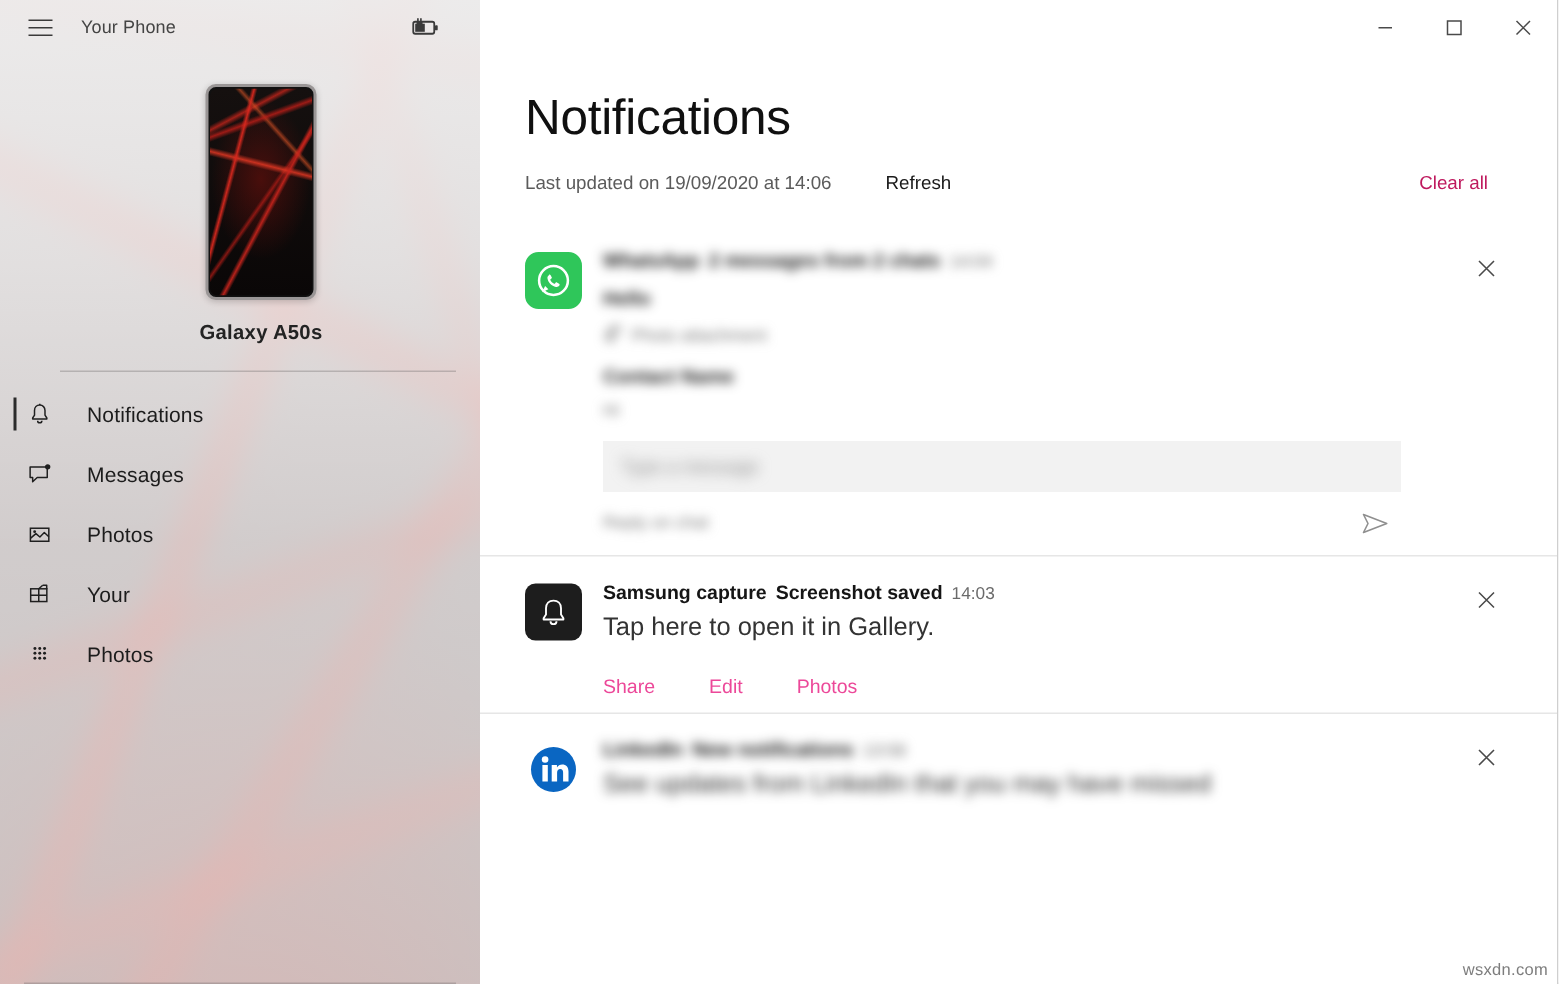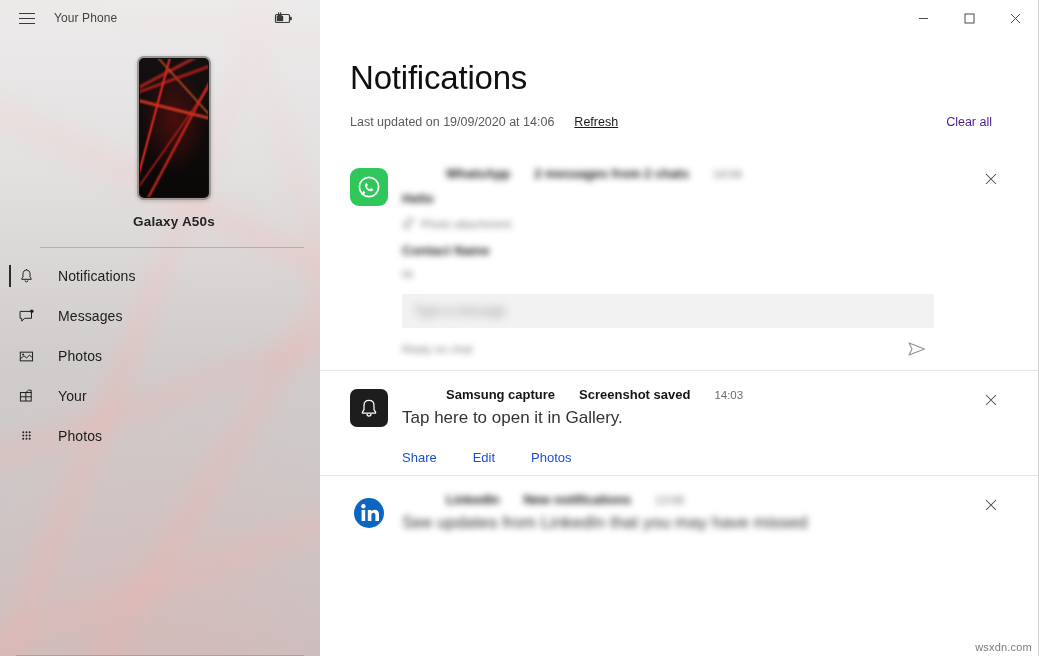--- a/index.html
+++ b/index.html
@@ -238,30 +238,29 @@
     margin-top: 14px;
     display: flex;
     align-items: center;
     height: 20px;
   }
   .last-updated {
     font-size: 12.5px;
     color: #5b5b5b;
   }
   .refresh-link {
-    margin-left: 20px;
+    margin-left: 36px;
     font-size: 12.5px;
     color: #1a1a1a;
     cursor: pointer;
-    text-decoration: underline;
   }
   .clear-all {
     margin-left: auto;
     font-size: 12.5px;
-    color: #4c1d95;
+    color: #be185d;
     cursor: pointer;
   }
 
   .notif-list {
     margin-top: 18px;
     flex: 1 1 auto;
     overflow: hidden;
   }
 
   .notif {
@@ -307,37 +306,36 @@
   .app-icon.samsung  { background: #1d1d1d; border-radius: 7px; }
   .app-icon.linkedin { background: #ffffff; }
 
   
   .blur { filter: blur(3.4px); user-select: none; }
   .blur-strong { filter: blur(4.6px); user-select: none; }
 
   .row-line1 {
     display: flex;
     align-items: baseline;
-    gap: 24px;
+    gap: 6px;
     white-space: nowrap;
-    margin-left: 44px;
   }
   .app-name { font-size: 13px; font-weight: bold; color: #151515; }
   .notif-title { font-size: 13px; font-weight: bold; color: #151515; }
   .notif-time { font-size: 11.5px; color: #6a6a6a; }
   .notif-text { margin-top: 6px; font-size: 17px; color: #333; }
 
   .actions {
     margin-top: 22px;
     display: flex;
     gap: 36px;
   }
   .action-link {
     font-size: 13px;
-    color: #1d4ed8;
+    color: #ec4899;
     cursor: pointer;
   }
 
   
   .wa-line { margin-top: 10px; font-size: 13px; color: #3a3a3a; }
   .wa-line.bold { font-weight: bold; color: #1c1c1c; }
   .wa-small { font-size: 11.5px; color: #777; }
   .wa-attach { display: flex; align-items: center; gap: 7px; margin-top: 9px; }
 
   .reply-row {

